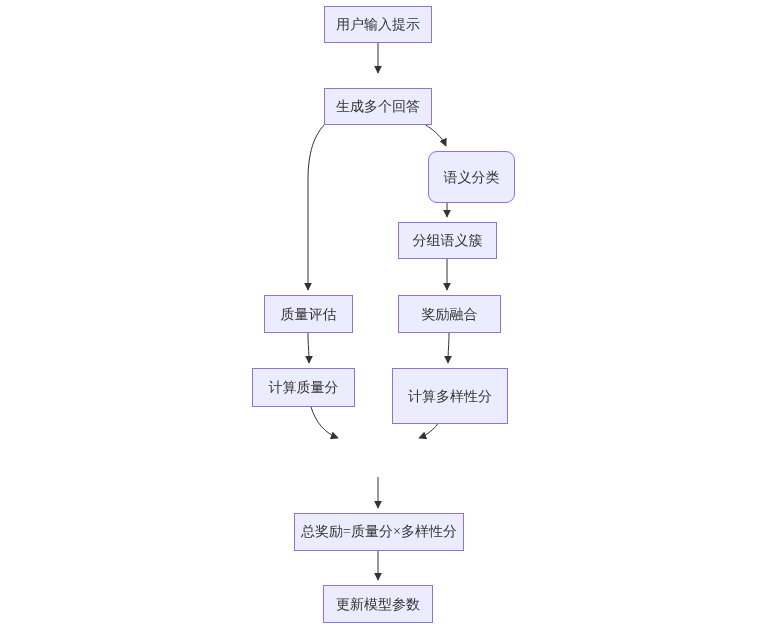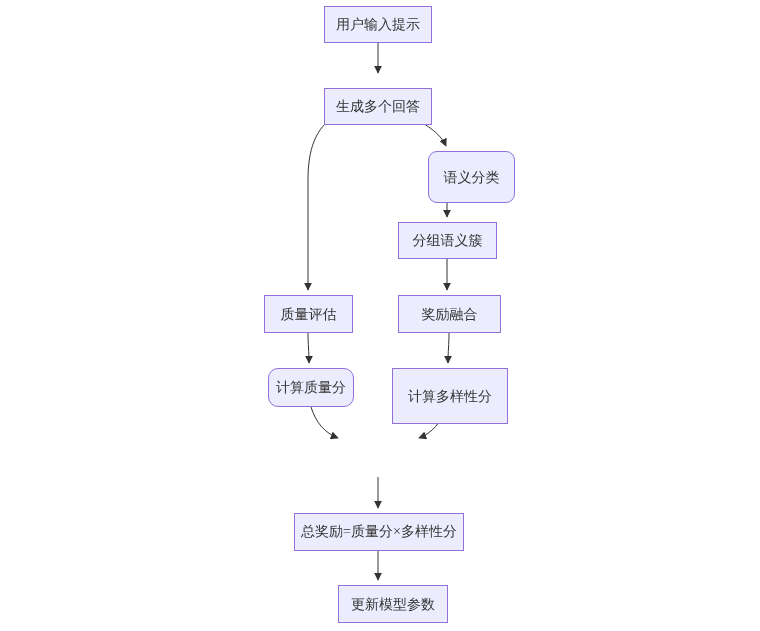--- a/index.html
+++ b/index.html
@@ -78,22 +78,22 @@
   <div class="node" style="left:324px; top:88px; width:108px; height:37px;">生成多个回答</div>
 
   <div class="node" style="left:428px; top:151px; width:87px; height:52px;border-radius:9px;">语义分类</div>
 
   <div class="node" style="left:398px; top:222px; width:99px; height:37px;text-align:right;">分组语义簇</div>
 
   <div class="node" style="left:264px; top:295px; width:89px; height:38px;">质量评估</div>
 
   <div class="node" style="left:398px; top:295px; width:103px; height:38px;">奖励融合</div>
 
-  <div class="node" style="left:268px; top:368px; width:86px; height:39px;border-radius:10px;">计算质量分</div>
+  <div class="node" style="left:252px; top:368px; width:103px; height:39px;">计算质量分</div>
 
   <div class="node" style="left:392px; top:368px; width:116px; height:56px;">计算多样性分</div>
 
 
   <div class="node" style="left:294px; top:513px; width:170px; height:38px;font-family:Liberation Serif, serif;">总奖励=质量分×多样性分</div>
 
-  <div class="node" style="left:338px; top:585px; width:110px; height:38px;">更新模型参数</div>
+  <div class="node" style="left:323px; top:585px; width:110px; height:38px;">更新模型参数</div>
 
 </div>
 
 </body></html>

